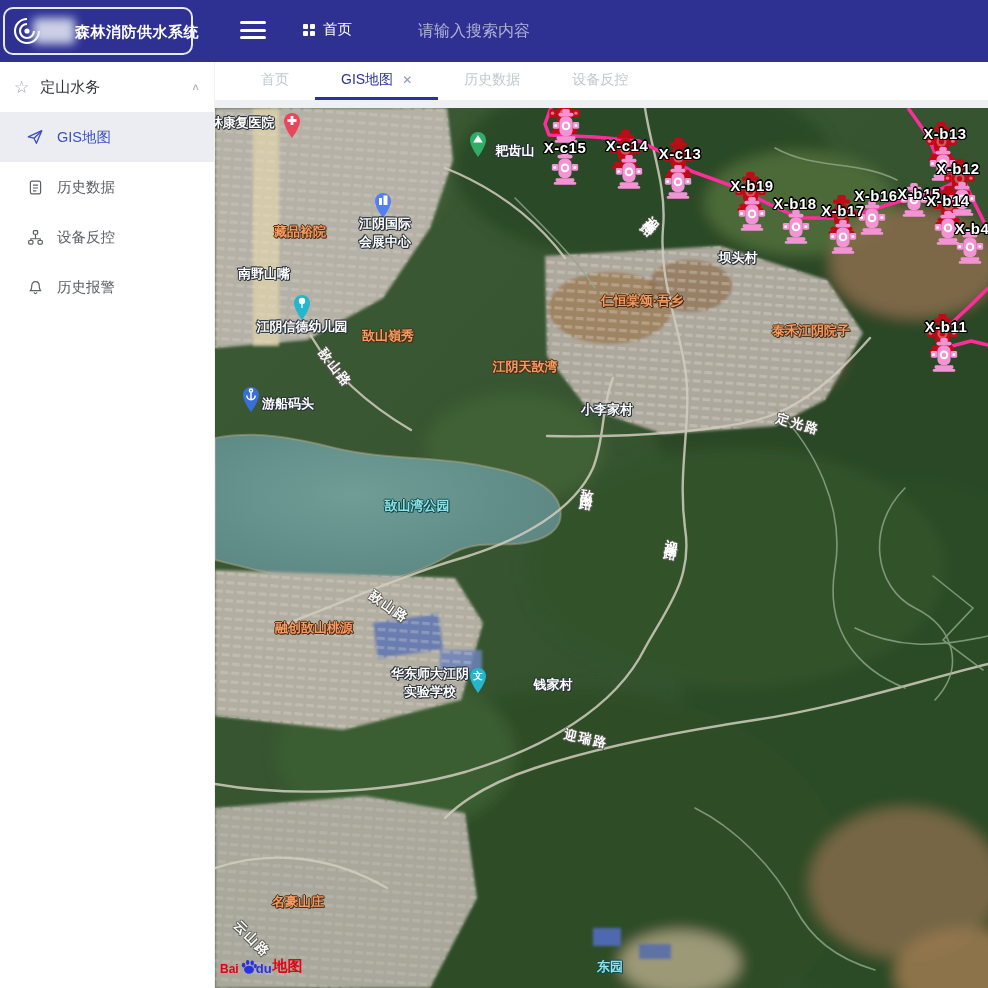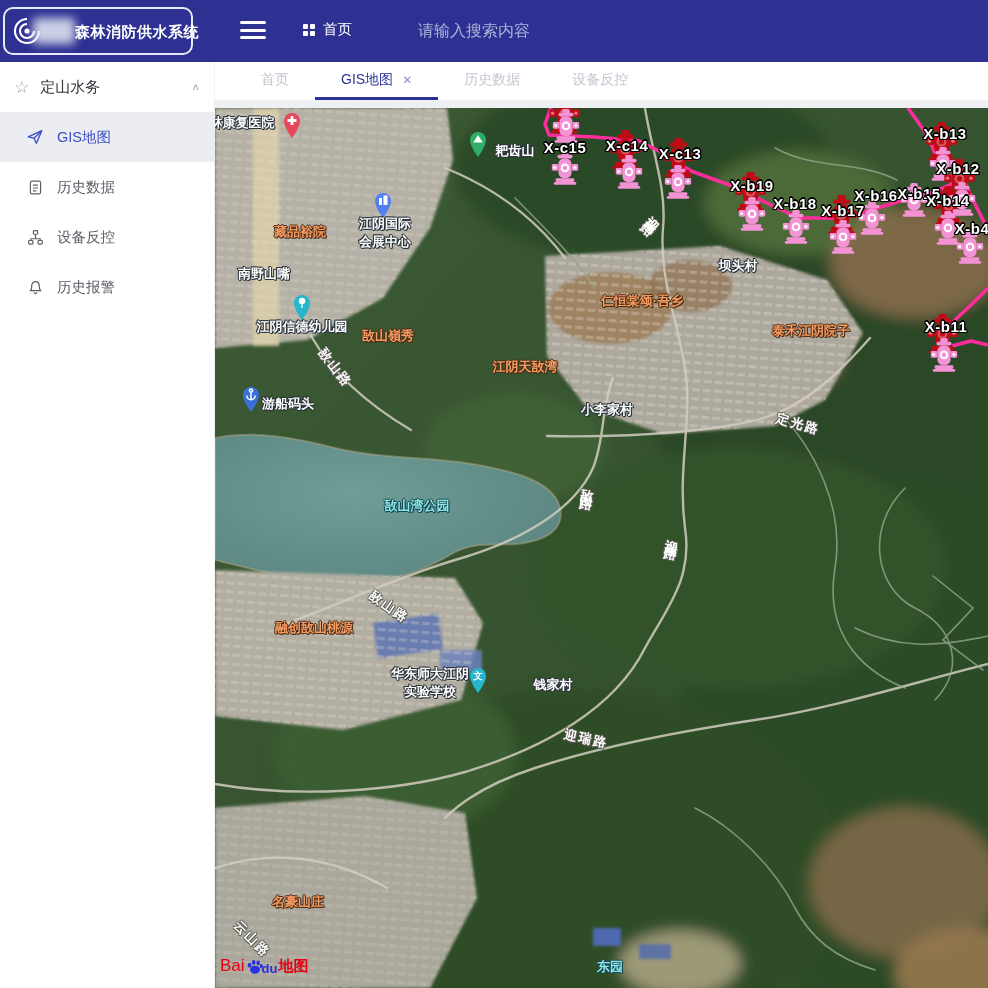--- a/index.html
+++ b/index.html
@@ -48,21 +48,21 @@
     text-shadow:-1.3px 0 #000,1.3px 0 #000,0 -1.3px #000,0 1.3px #000,-1px -1px #000,1px 1px #000,1px -1px #000,-1px 1px #000}
   .lb{position:absolute;transform:translate(-50%,-50%);font-size:13px;font-weight:700;white-space:pre;
       text-align:center;line-height:1.4;z-index:3}
   .lb.w{color:#fff;text-shadow:-1px 0 #2a333c,1px 0 #2a333c,0 -1px #2a333c,0 1px #2a333c,1px 1px #2a333c,-1px -1px #2a333c}
   .lb.o{color:#f59c63;text-shadow:-1px 0 #4c2c16,1px 0 #4c2c16,0 -1px #4c2c16,0 1px #4c2c16,1px 1px #4c2c16}
   .lb.c{color:#8ce4e6;text-shadow:-1px 0 #14474e,1px 0 #14474e,0 -1px #14474e,0 1px #14474e,1px 1px #14474e}
   .rl{position:absolute;font-size:13px;font-weight:700;color:#fff;z-index:2;letter-spacing:2px;white-space:nowrap;
       text-shadow:-1px 0 #5c5c55,1px 0 #5c5c55,0 -1px #5c5c55,0 1px #5c5c55,1px 1px #5c5c55}
   .rl.vert{writing-mode:vertical-rl;text-orientation:upright;letter-spacing:4px}
   .attrib{position:absolute;left:5px;bottom:12px;z-index:6;display:flex;align-items:flex-end;gap:1px}
-  .attrib .bai{color:#e60012;font-size:17px;font-weight:400}
+  .attrib .bai{color:#e60012;font-size:12px;font-weight:700}
   .attrib .du{color:#2932e1;font-size:13px;font-weight:700;margin-left:-3px}
   .attrib .ditu{color:#e60012;font-size:15px;font-weight:700}
 </style>
 </head>
 <body>
 
 <div class="header">
   <div class="logo-box">
     <span class="logo-icon">
       <svg viewBox="0 0 30 30" width="30" height="30" fill="none" stroke="#fff">
@@ -586,21 +586,21 @@
       <span class="lb w" style="left: 27px; top: 15px;">林康复医院</span>
       <span class="lb w" style="left: 300px; top: 35px; margin-top: 8px;">耙齿山</span>
       <span class="lb w" style="left: 170px; top: 125px;">江阴国际
 会展中心</span>
       <span class="lb o" style="left: 85px; top: 124px;">藏品裕院</span>
       <span class="lb w" style="left: 49px; top: 166px;">南野山嘴</span>
       <span class="lb w" style="left: 87px; top: 219px;">江阴信德幼儿园</span>
       <span class="lb o" style="left: 173px; top: 228px;">敔山嶺秀</span>
       <span class="lb o" style="left: 310px; top: 259px;">江阴天敔湾</span>
       <span class="lb w" style="left: 73px; top: 296px;">游船码头</span>
-      <span class="lb w" style="left: 523px; top: 150px; margin-top: 8px;">坝头村</span>
+      <span class="lb w" style="left: 523px; top: 150px;">坝头村</span>
       <span class="lb o" style="left: 427px; top: 193px;">仁恒棠颂·吾乡</span>
       <span class="lb o" style="left: 596px; top: 223px;">泰禾江阴院子</span>
       <span class="lb w" style="left: 392px; top: 302px;">小李家村</span>
       <span class="lb c" style="left: 202px; top: 398px;">敔山湾公园</span>
       <span class="lb o" style="left: 99px; top: 520px;">融创敔山桃源</span>
       <span class="lb w" style="left: 215px; top: 575px;">华东师大江阴
 实验学校</span>
       <span class="lb w" style="left: 338px; top: 577px; text-align: center;">钱家村</span>
       <span class="lb o" style="left: 83px; top: 794px;">名豪山庄</span>
       <span class="lb c" style="left: 395px; top: 859px;">东园</span>

